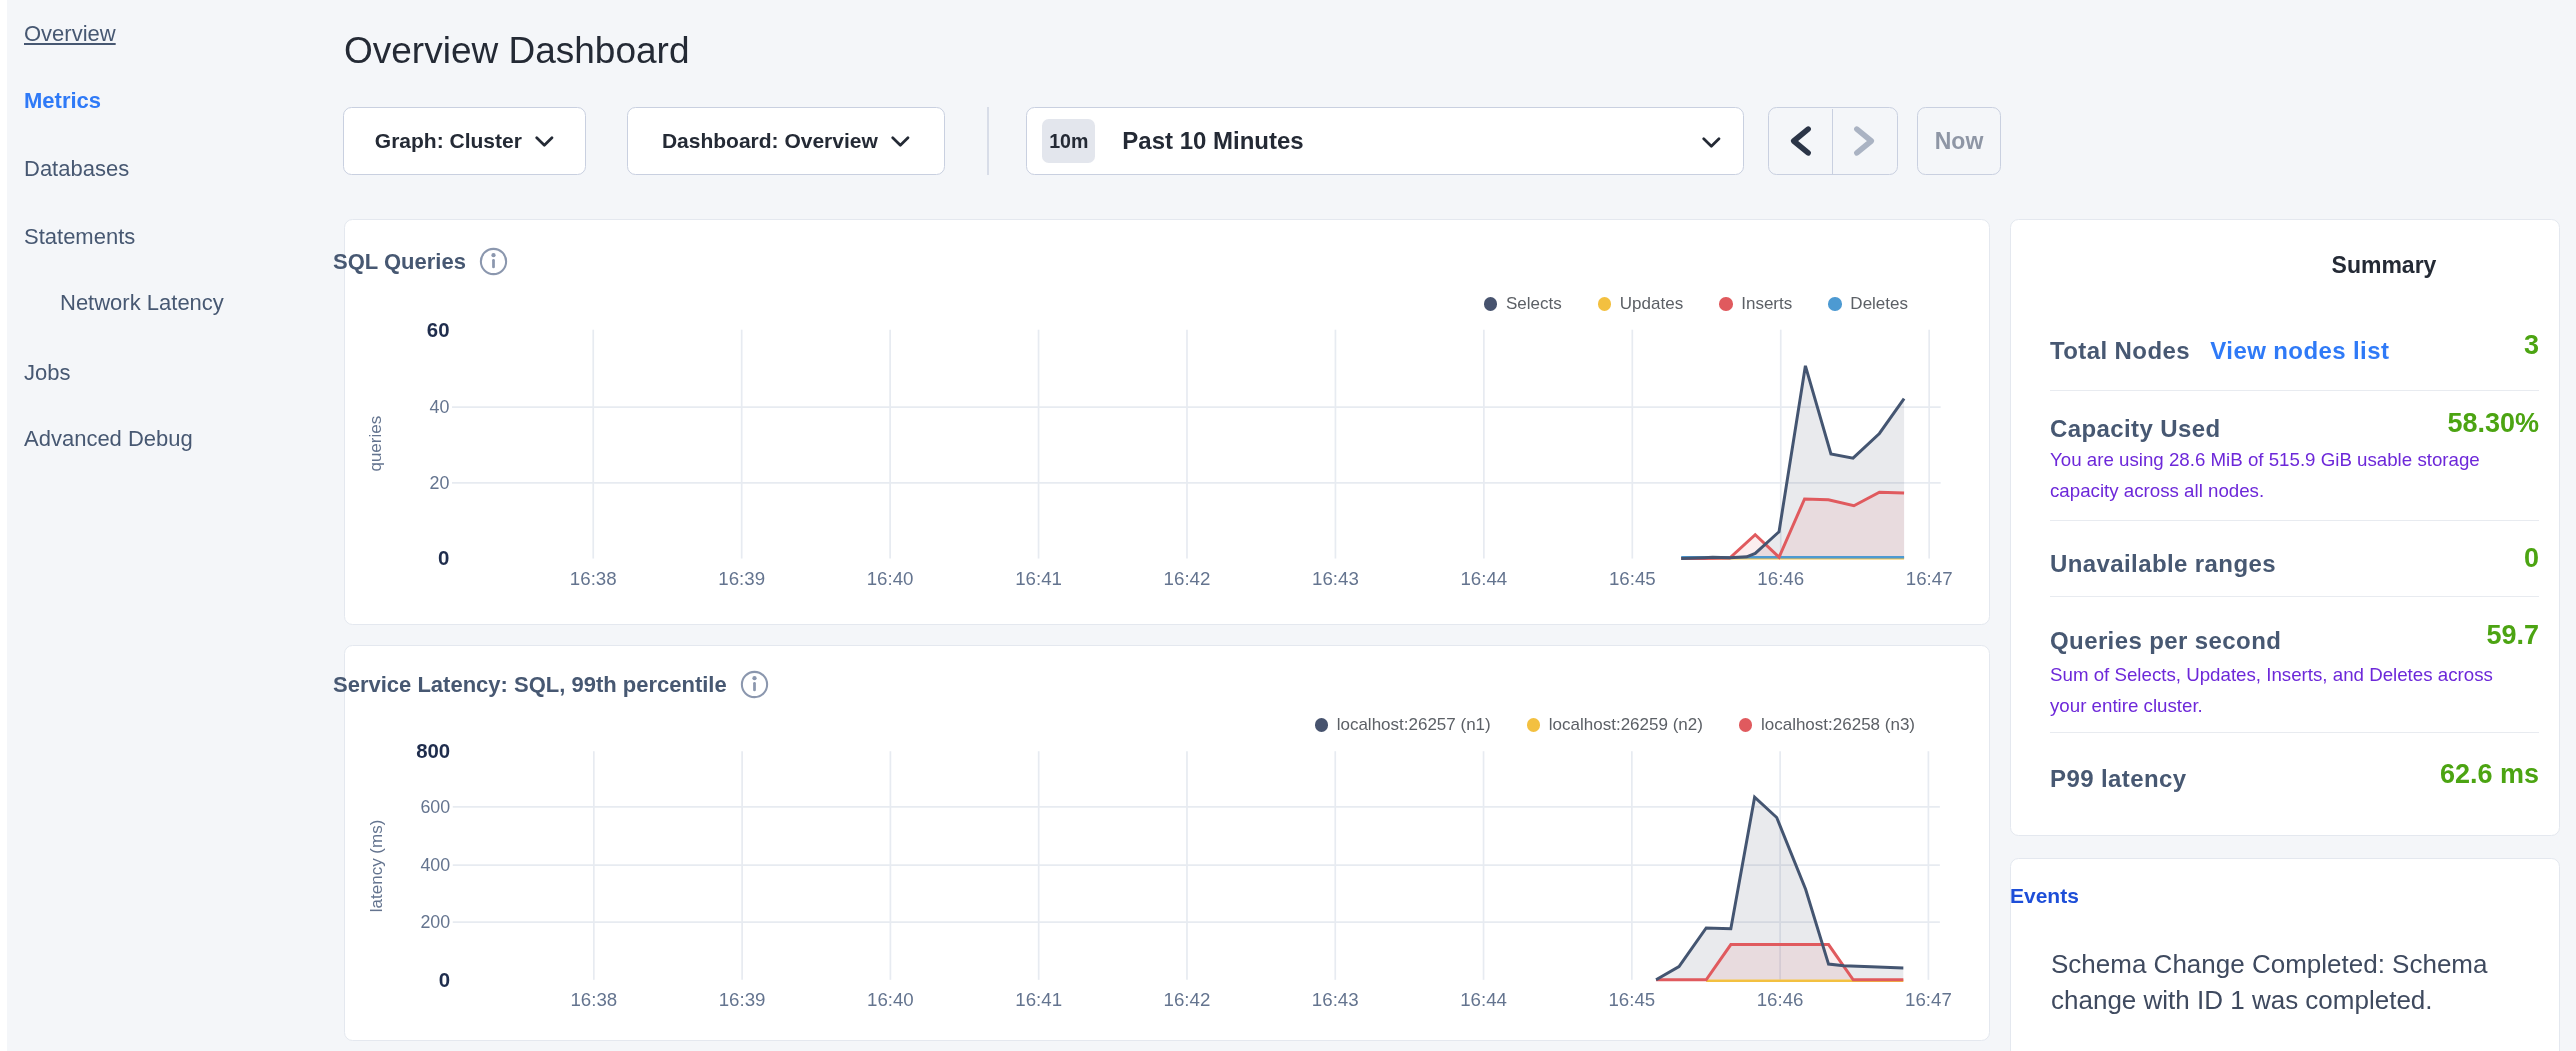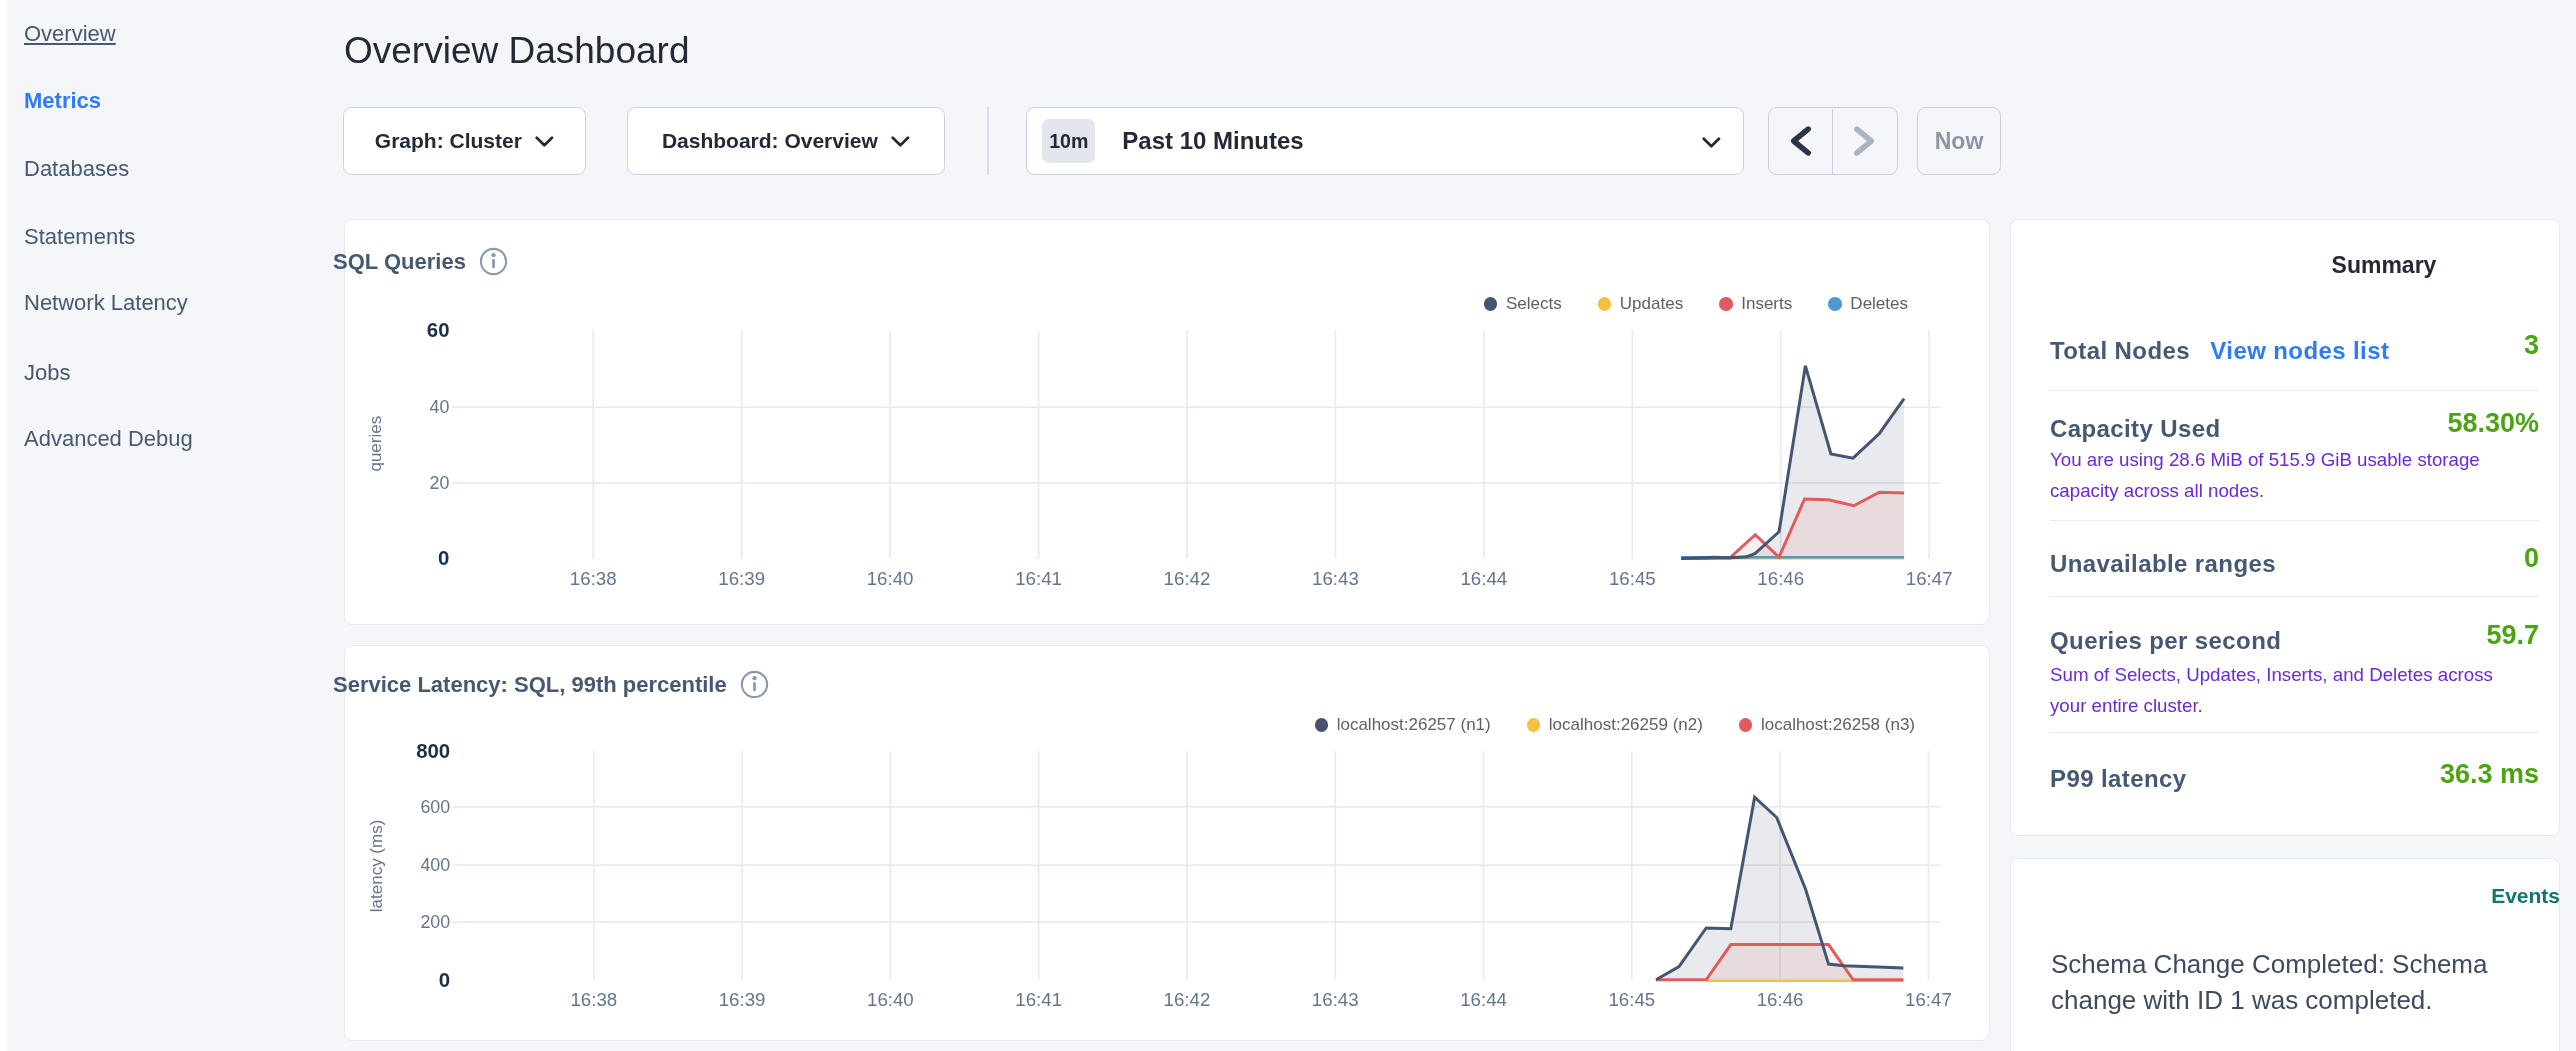--- a/index.html
+++ b/index.html
@@ -34,21 +34,21 @@
   .sline { left:2050px; width:489px; height:0.9px; background:#e8ebf0; }
 </style>
 </head>
 <body>
 <div class="abs whitestrip"></div>
 
 <div class="abs nav" style="top:18.7px;text-decoration:underline;">Overview</div>
 <div class="abs nav active" style="top:86px;">Metrics</div>
 <div class="abs nav" style="top:154px;">Databases</div>
 <div class="abs nav" style="top:222px;">Statements</div>
-<div class="abs nav" style="top:288px;">Network Latency</div>
+<div class="abs nav" style="top:288px;margin-left:36px;">Network Latency</div>
 <div class="abs nav" style="top:358px;">Jobs</div>
 <div class="abs nav" style="top:424px;">Advanced Debug</div>
 
 <div class="abs pagetitle">Overview Dashboard</div>
 
 <div class="abs box dd" style="left:343px; width:243px;">Graph: Cluster
   <svg width="18.7" height="11" viewBox="0 0 22 13">
       <path d="M2 2 L11 11 L20 2" stroke="#242a35" stroke-width="3.2" fill="none" stroke-linecap="round" stroke-linejoin="round"></path>
     </svg>
 </div>
@@ -205,19 +205,19 @@
 <div class="abs sdesc" style="left:2050px; top:444px;">You are using 28.6 MiB of 515.9 GiB usable storage<br>capacity across all nodes.</div>
 <div class="abs sline" style="top:520px;"></div>
 <div class="abs shead" style="left:2050px; top:544px;">Unavailable ranges</div>
 <div class="abs sval" style="left:2050px; top:543px; width:489px; text-align:right;">0</div>
 <div class="abs sline" style="top:596px;"></div>
 <div class="abs shead" style="left:2050px; top:621px;">Queries per second</div>
 <div class="abs sval" style="left:2050px; top:620px; width:489px; text-align:right;">59.7</div>
 <div class="abs sdesc" style="left:2050px; top:659px;">Sum of Selects, Updates, Inserts, and Deletes across<br>your entire cluster.</div>
 <div class="abs sline" style="top:732px;"></div>
 <div class="abs shead" style="left:2050px; top:759px;">P99 latency</div>
-<div class="abs sval" style="left:2050px; top:759px; width:489px; text-align:right;">36.3 ms</div>
+<div class="abs sval" style="left:2050px; top:759px; width:489px; text-align:right;">62.6 ms</div>
 
 <div class="abs panel" style="left:2010px; top:858px; width:550px; height:340px;"></div>
-<div class="abs" style="left:2010px; top:884px; width:550px; text-align:right; font-weight:bold; font-size:21px; color:#0f766e;">Events</div>
+<div class="abs" style="left:2010px; top:884px; width:550px; text-align:left; font-weight:bold; font-size:21px; color:#1d4ed8;">Events</div>
 <div class="abs" style="left:2051px; top:946px; font-size:26px; color:#3f4a5f; line-height:36px;">Schema Change Completed: Schema<br>change with ID 1 was completed.</div>
 <div class="abs" style="left:2051px; top:1025px; font-size:21px; color:#6a7890;margin-top:29px;">May 13, 2020 at 4:45 PM</div>
 
 
 </body></html>

